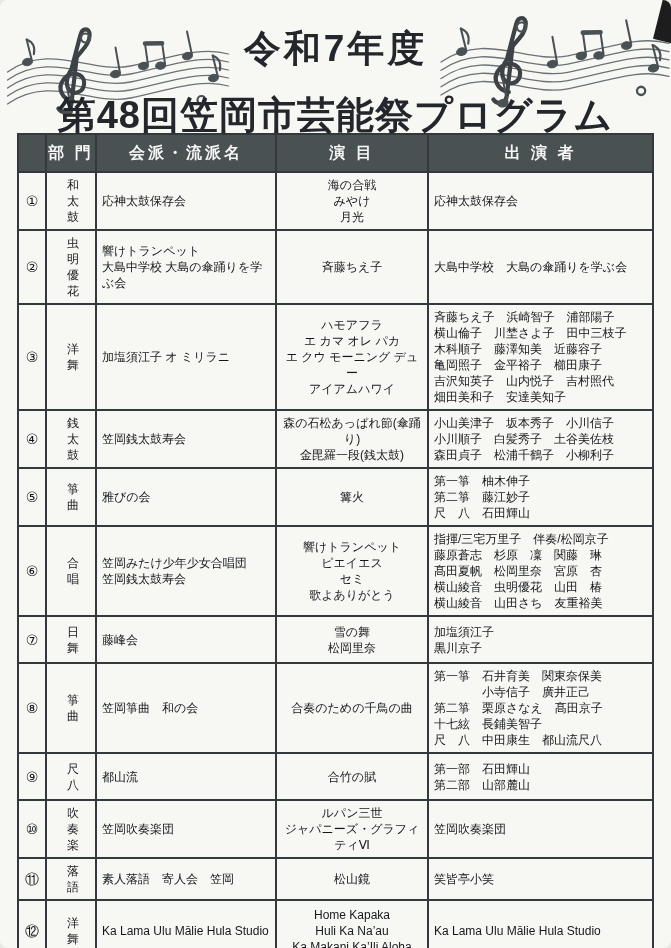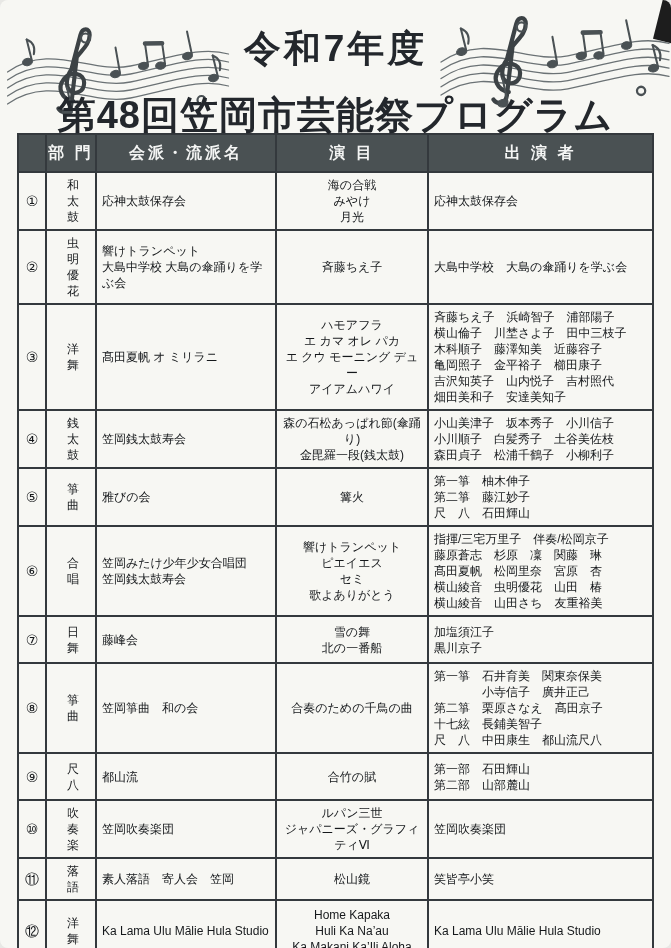--- a/index.html
+++ b/index.html
@@ -189,21 +189,21 @@
       <td class="c-cat">虫明優花</td>
       <td class="c-group">響けトランペット
 大島中学校 大島の傘踊りを学ぶ会</td>
       <td class="c-prog">斉藤ちえ子</td>
       <td class="c-perf">大島中学校　大島の傘踊りを学ぶ会</td>
     </tr>
 
     <tr>
       <td class="c-no">③</td>
       <td class="c-cat">洋　舞</td>
-      <td class="c-group">髙田夏帆 オ ミリラニ</td>
+      <td class="c-group">加塩須江子 オ ミリラニ</td>
       <td class="c-prog">ハモアフラ
 エ カマ オレ パカ
 エ クウ モーニング デュー
 アイアムハワイ</td>
       <td class="c-perf">斉藤ちえ子　浜崎智子　浦部陽子
 横山倫子　川埜さよ子　田中三枝子
 木科順子　藤澤知美　近藤容子
 亀岡照子　金平裕子　櫛田康子
 吉沢知英子　山内悦子　吉村照代
 畑田美和子　安達美知子</td>
@@ -244,21 +244,21 @@
 髙田夏帆　松岡里奈　宮原　杏
 横山綾音　虫明優花　山田　椿
 横山綾音　山田さち　友重裕美</td>
     </tr>
 
     <tr>
       <td class="c-no">⑦</td>
       <td class="c-cat">日　舞</td>
       <td class="c-group">藤峰会</td>
       <td class="c-prog">雪の舞
-北の一番船</td>
+松岡里奈</td>
       <td class="c-perf">加塩須江子
 黒川京子</td>
     </tr>
 
     <tr>
       <td class="c-no">⑧</td>
       <td class="c-cat">箏　曲</td>
       <td class="c-group">笠岡箏曲　和の会</td>
       <td class="c-prog">合奏のための千鳥の曲</td>
       <td class="c-perf">第一箏　石井育美　関東奈保美

